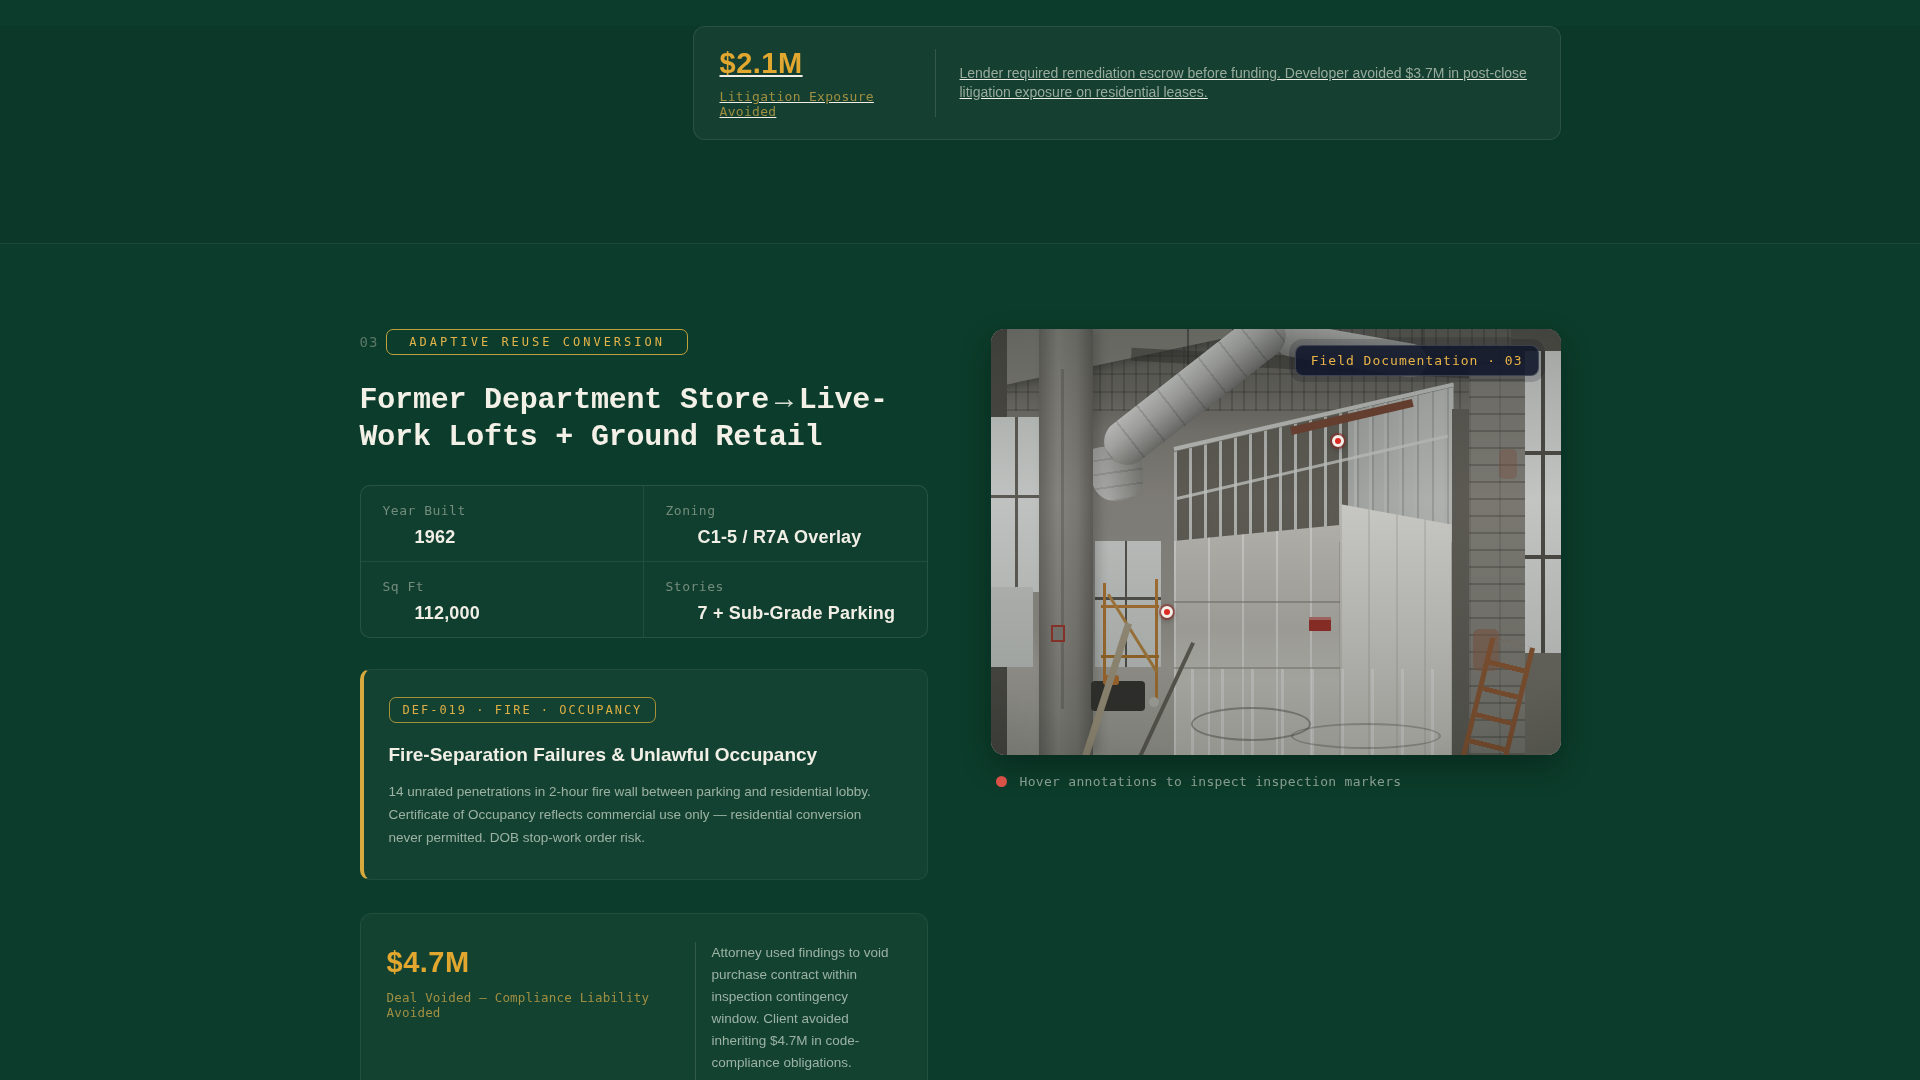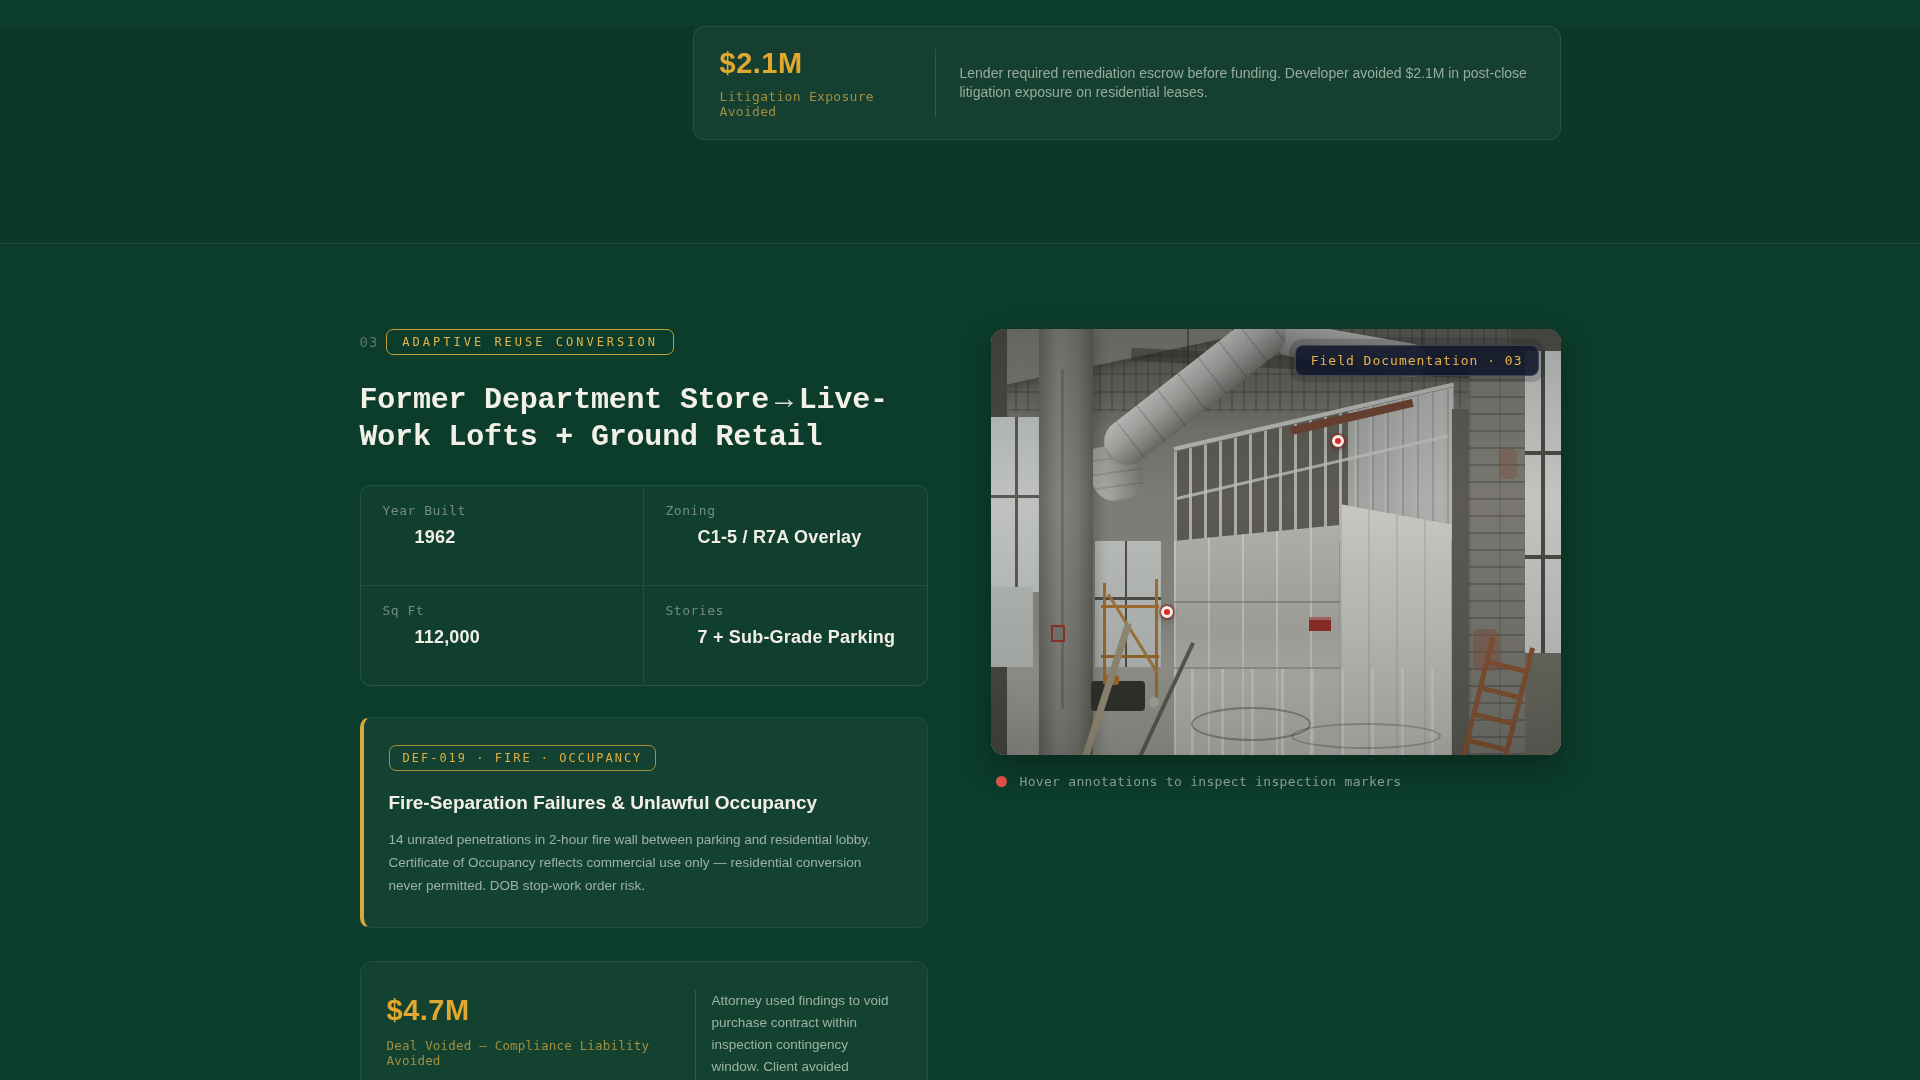--- a/index.html
+++ b/index.html
@@ -10,20 +10,21 @@
     color:#f2efe6;
   }
   .mono { font-family:"DejaVu Sans Mono", monospace; }
   .container { width:1201px; margin:0 auto; }
 
   
   .top-band {
     height:218px;
     background:rgba(0,0,0,0.05);
     border-bottom:1px solid rgba(255,255,255,0.08);
+    text-decoration:underline;
   }
   .metric-card {
     margin-left:333px;
     margin-top:26px;
     width:868px;
     min-height:109px;
     background:rgba(255,255,255,0.045);
     border:1px solid rgba(255,255,255,0.09);
     border-radius:12px;
     display:flex;
@@ -42,21 +43,21 @@
   
   .main { padding-top:85px; display:flex; gap:63px; }
   .col-left { width:568px; flex:none; }
   .col-right { width:570px; flex:none; }
 
   .meta-row { display:flex; align-items:center; gap:8px; }
   .case-index { font-size:14px; color:#5a7767; letter-spacing:1px; }
   .case-tag {
     border:1px solid rgba(224,178,63,0.85);
     border-radius:7px;
-    padding:5px 15px;
+    padding:5px 22px;
     font-size:12px;
     color:#e3b44a;
     letter-spacing:3px;
   }
 
   h1.case-title {
     margin-top:27px;
     font-size:30px;
     line-height:37px;
     font-weight:bold;
@@ -69,21 +70,21 @@
   
   .stats-grid {
     margin-top:29px;
     border:1px solid rgba(255,255,255,0.10);
     border-radius:10px;
     background:rgba(255,255,255,0.02);
     display:grid;
     grid-template-columns:1fr 1fr;
     overflow:hidden;
   }
-  .stat-cell { padding:17px 22px 37px 22px; }
+  .stat-cell { padding:17px 22px 13px 22px; }
   .stat-cell.br { border-right:1px solid rgba(255,255,255,0.08); }
   .stat-cell.bb { border-bottom:1px solid rgba(255,255,255,0.08); }
   .stat-label { font-size:13px; color:#738c7d; letter-spacing:0.5px; }
   .stat-value { margin-top:9px; font-size:18px; font-weight:bold; color:#f1eee6; letter-spacing:0.2px;margin-left:32px; }
 
   
   .deficiency-card {
     margin-top:31px;
     background:rgba(255,255,255,0.035);
     border:1px solid rgba(255,255,255,0.05);
@@ -283,21 +284,21 @@
 <div class="page">
 
   <div class="top-band">
     <div class="container">
       <div class="metric-card">
         <div class="metric-left">
           <div class="metric-value">$2.1M</div>
           <div class="metric-label mono">Litigation Exposure Avoided</div>
         </div>
         <div class="metric-divider"></div>
-        <div class="metric-desc">Lender required remediation escrow before funding. Developer avoided $2.1M in post-close litigation exposure on residential leases.</div>
+        <div class="metric-desc">Lender required remediation escrow before funding. Developer avoided $3.7M in post-close litigation exposure on residential leases.</div>
       </div>
     </div>
   </div>
 
   <div class="container">
     <div class="main">
 
       <div class="col-left">
 
         <div class="meta-row">

